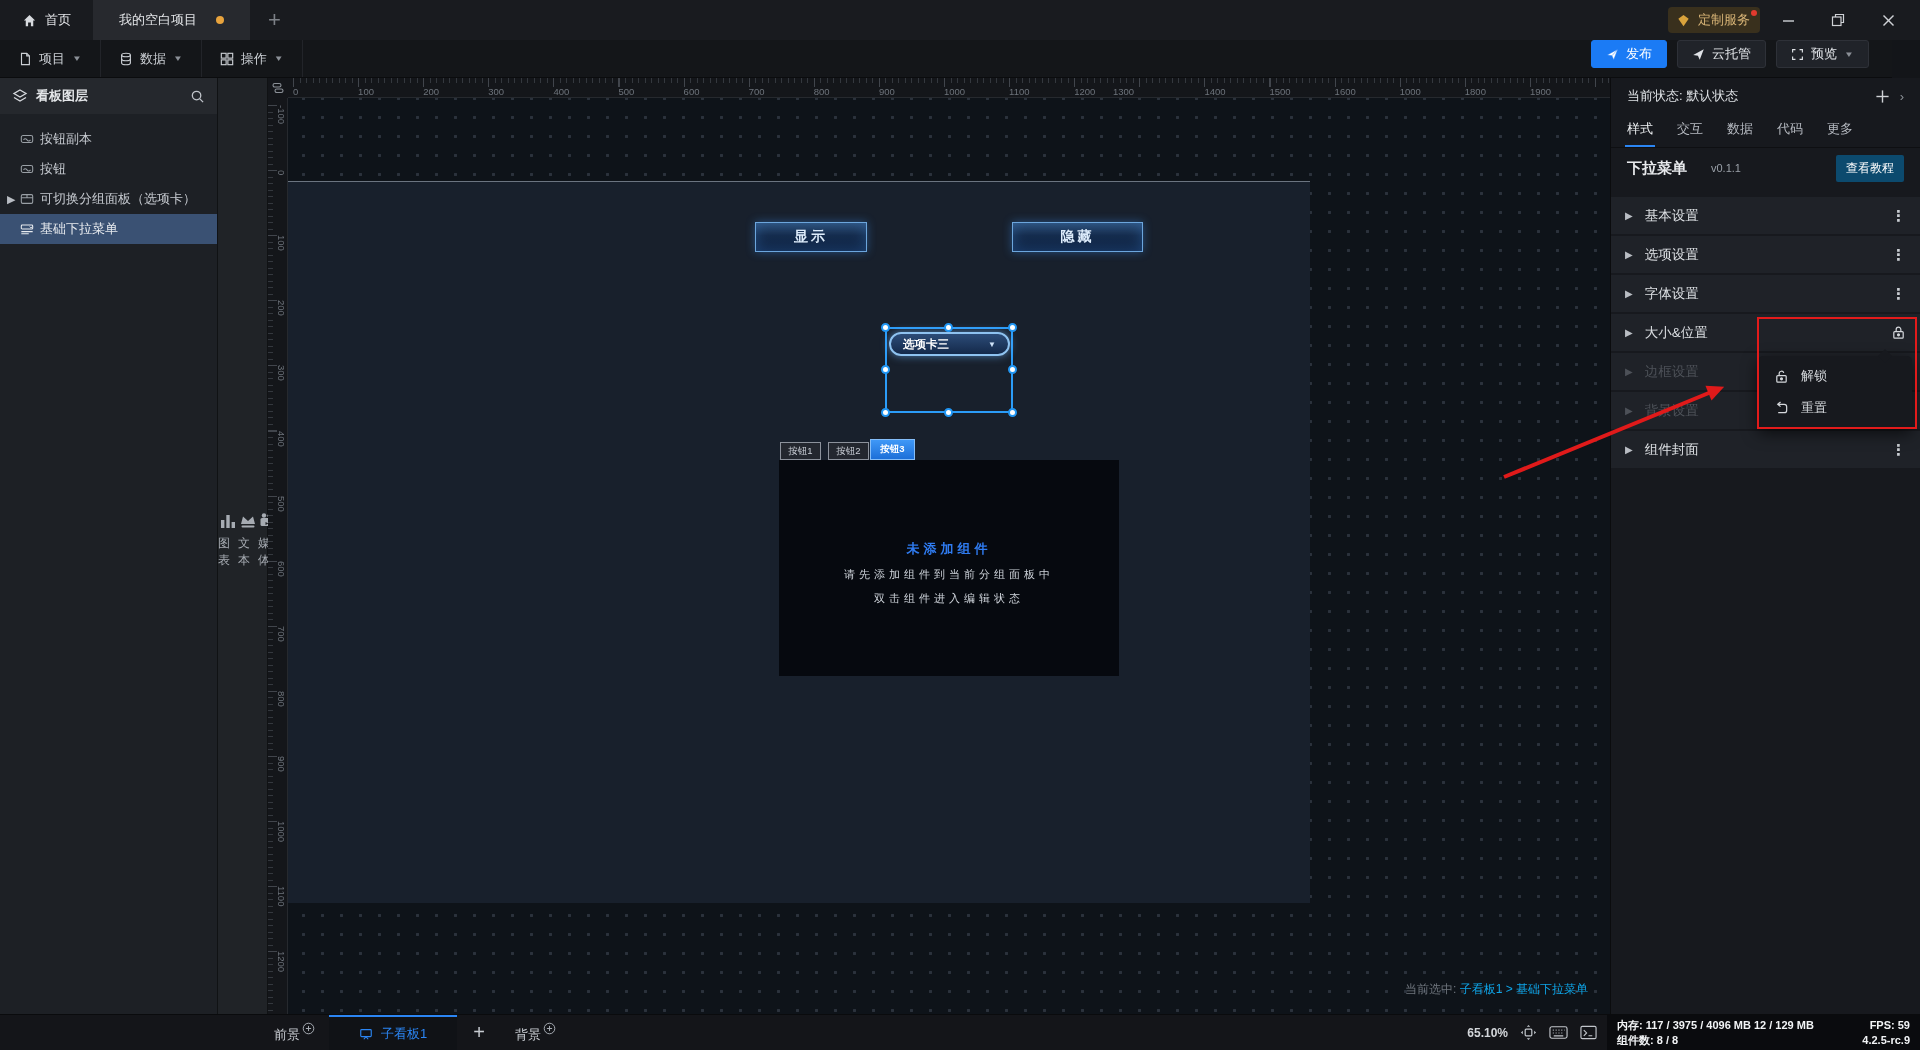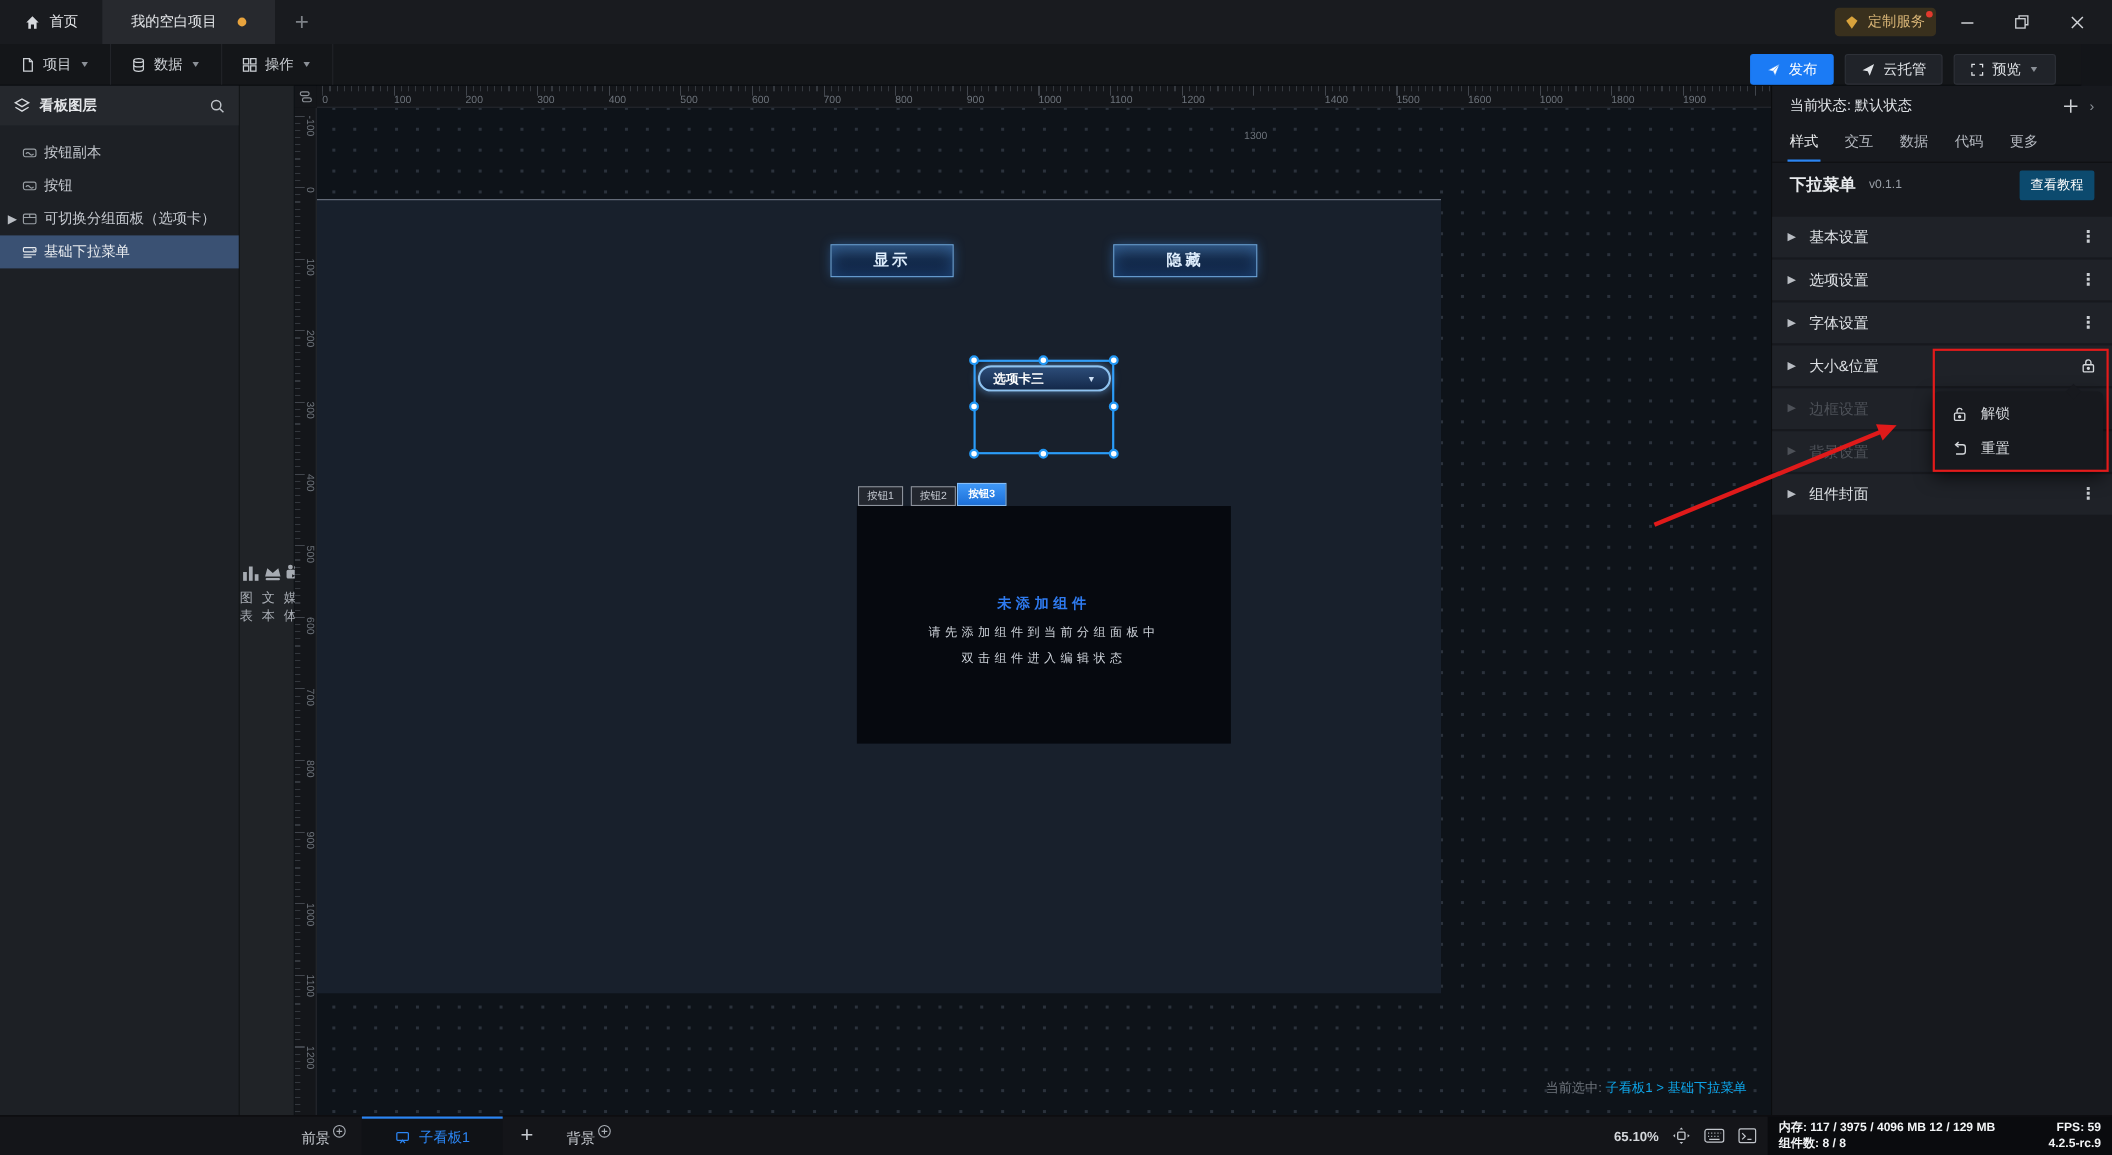--- a/index.html
+++ b/index.html
@@ -12,21 +12,21 @@
   .tab-home { display:flex; align-items:center; gap:8px; padding:0 22px; color:#e3e5e8; }
   .tab-project { display:flex; align-items:center; gap:19px; padding:0 26px; background:#27292e; color:#e3e5e8; }
   .tab-dot { width:8px; height:8px; border-radius:50%; background:#e8a33d; }
   .tab-new { display:flex; align-items:center; padding:0 18px; color:#7d8187; font-size:22px; font-weight:300; }
   .titlebar-right { margin-left:auto; display:flex; align-items:center; gap:6px; padding-right:10px; }
   .custom-service { position:relative; display:flex; align-items:center; gap:7px; background:#39301d; border-radius:4px; padding:4px 10px 4px 8px; color:#d8b476; font-size:13px; }
   .custom-service .reddot { position:absolute; right:3px; top:3px; width:6px; height:6px; border-radius:50%; background:#e23a2e; }
   .winbtn { width:44px; height:40px; display:flex; align-items:center; justify-content:center; color:#cfd2d6; }
 
   
-  .menubar { position:absolute; left:0; top:40px; width:1892px; height:38px; background:#141619; border-bottom:1px solid #0b0c0e; display:flex; align-items:flex-end; }
+  .menubar { position:absolute; left:0; top:40px; width:1892px; height:38px; background:#141619; border-bottom:1px solid #0b0c0e; display:flex; align-items:flex-start; }
   .menu-item { display:flex; align-items:center; gap:7px; padding:0 18px; height:100%; color:#ccd0d5; border-right:1px solid #222429; }
   .menu-item:first-child { border-left:none; }
   .chev { font-size:10px; color:#8b9097; transform:scaleY(.8); }
   .menubar-right { margin-left:auto; display:flex; align-items:center; gap:10px; padding-right:23px; }
   .btn { display:flex; align-items:center; gap:7px; height:28px; padding:0 14px; border-radius:3px; background:#202329; border:1px solid #2e3138; color:#dfe2e6; }
   .btn.primary { background:#1b7bf5; border-color:#1b7bf5; color:#fff; }
 
   
   .layers { position:absolute; left:0; top:78px; width:218px; bottom:36px; background:#1d2025; border-right:1px solid #101214; }
   .layers-head { display:flex; align-items:center; height:36px; padding:0 12px; background:#25282d; color:#e4e6e9; font-weight:bold; gap:8px; }
@@ -85,21 +85,21 @@
   .sel-status .path { color:#0ea5e9; }
 
   
   .inspector { position:absolute; right:0; top:78px; width:310px; bottom:36px; background:#17191e; border-left:1px solid #0b0c0e; }
   .state-row { display:flex; align-items:center; height:36px; padding:0 16px; color:#dfe2e6; gap:10px; }
   .state-row .grow { flex:1; }
   .insp-tabs { display:flex; align-items:flex-end; gap:24px; height:34px; padding:0 16px; border-bottom:1px solid #0e0f12; }
   .insp-tab { padding-bottom:9px; color:#b6bac1; position:relative; }
   .insp-tab.active { color:#f0f2f4; }
   .insp-tab.active::after { content:""; position:absolute; left:-2px; right:-2px; bottom:0; height:2px; background:#2b85f3; }
-  .name-row { display:flex; align-items:center; height:40px; padding:0 16px; gap:12px; }
+  .name-row { display:flex; align-items:center; height:40px; padding:0 16px; gap:24px; }
   .comp-name { font-size:15px; font-weight:bold; color:#e8eaed; }
   .comp-ver { font-size:11px; color:#9aa0a8; }
   .tutorial-btn { margin-left:auto; background:#0c4a6e; color:#fff; font-size:12px; padding:5px 10px; border-radius:2px; }
   .sections { position:absolute; left:0; right:0; top:119px; }
   .section-row { position:relative; display:flex; align-items:center; height:37px; margin-bottom:2px; background:#1f2228; padding:0 14px; }
   .section-row .s-caret { font-size:10px; color:#b9bdc3; margin-right:12px; }
   .section-row .s-label { font-size:13.5px; color:#dde0e4; }
   .section-row .right-ic { margin-left:auto; display:none; color:#c9cdd2; }
   .section-row.menu-kebab .right-ic.kebab { display:block; font-size:15px; font-weight:bold; letter-spacing:0; line-height:1; }
   .section-row.menu-lock .right-ic.lock { display:flex; }
@@ -378,21 +378,21 @@
         <span class="rlabel" style="left: 200.3px;">300</span>
         <span class="rlabel" style="left: 265.4px;">400</span>
         <span class="rlabel" style="left: 330.5px;">500</span>
         <span class="rlabel" style="left: 395.6px;">600</span>
         <span class="rlabel" style="left: 460.7px;">700</span>
         <span class="rlabel" style="left: 525.8px;">800</span>
         <span class="rlabel" style="left: 590.9px;">900</span>
         <span class="rlabel" style="left: 656px;">1000</span>
         <span class="rlabel" style="left: 721.1px;">1100</span>
         <span class="rlabel" style="left: 786.2px;">1200</span>
-        <span class="rlabel" style="left: 843px; margin-top: 32px;">1300</span>
+        <span class="rlabel" style="left: 825px;">1300</span>
         <span class="rlabel" style="left: 916.4px;">1400</span>
         <span class="rlabel" style="left: 981.5px;">1500</span>
         <span class="rlabel" style="left: 1046.6px;">1600</span>
         <span class="rlabel" style="left: 1111.7px;">1000</span>
         <span class="rlabel" style="left: 1176.8px;">1800</span>
         <span class="rlabel" style="left: 1241.9px;">1900</span>
       </div>
     <div class="vruler">
 
     <span class="rlabel" style="top: 7px;">-100</span>

